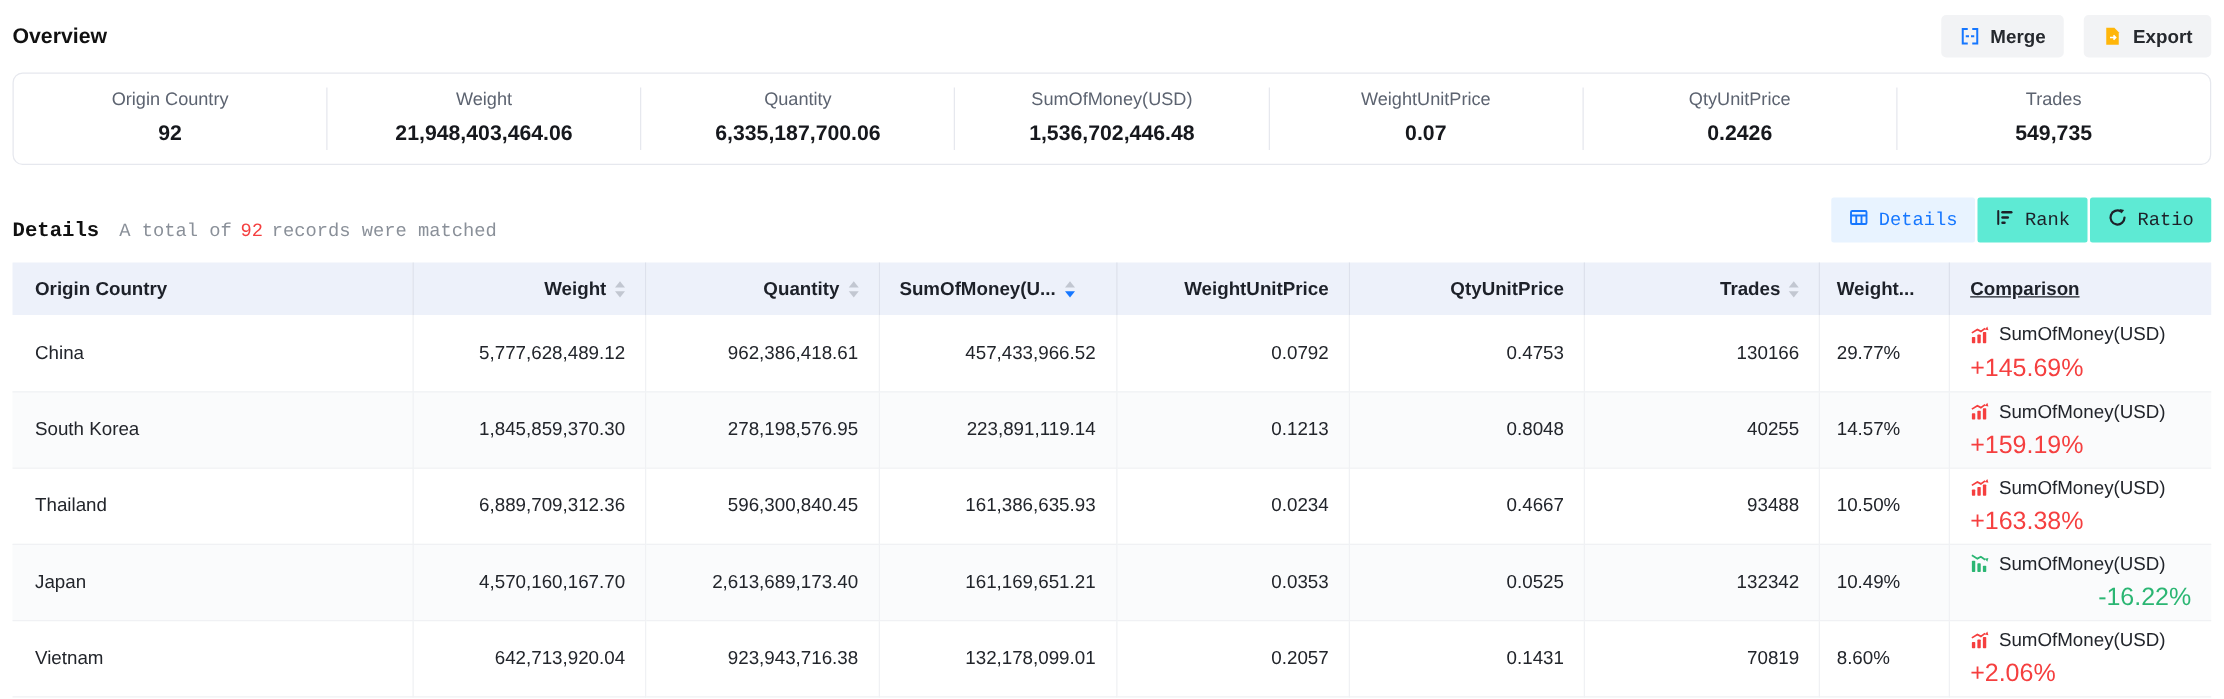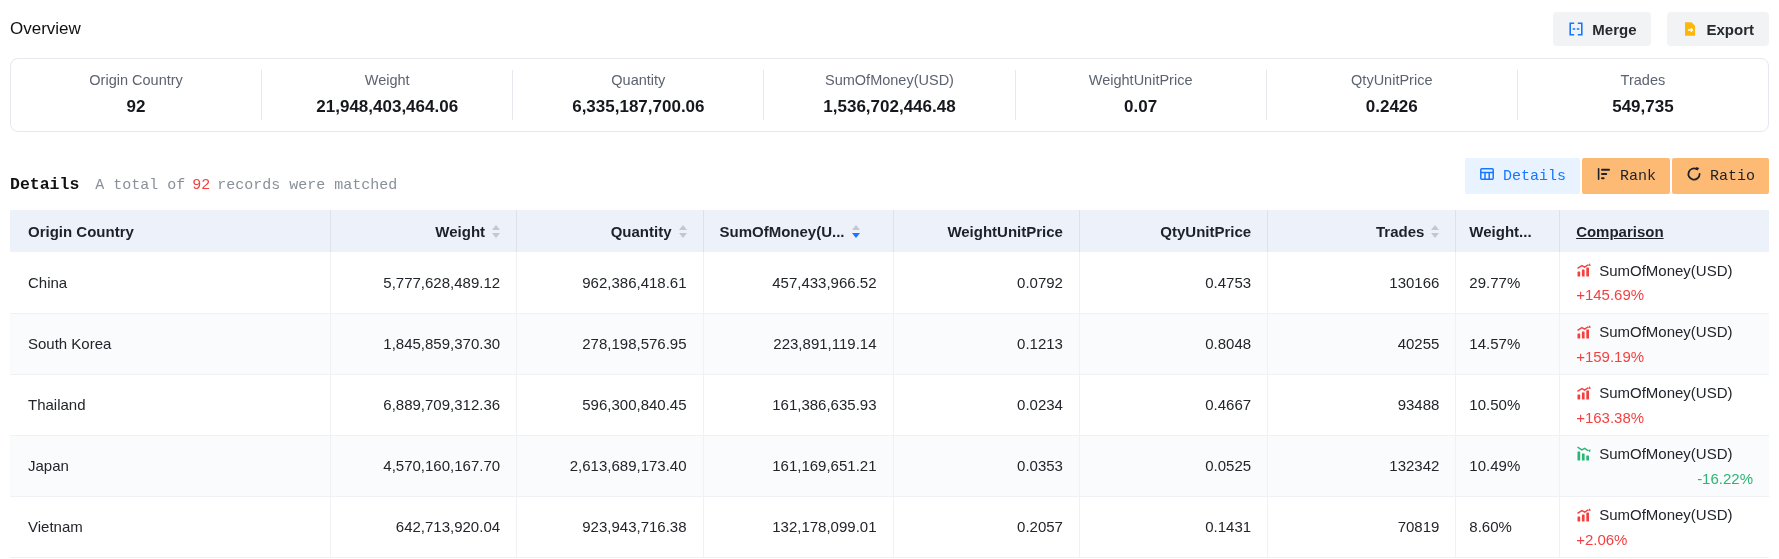--- a/index.html
+++ b/index.html
@@ -3,21 +3,21 @@
 <meta charset="utf-8">
 <title>Overview</title>
 <style>
   * { box-sizing: border-box; margin: 0; padding: 0; }
   html,body { width: 1779px; height: 559px; overflow: hidden; background: #fff; }
   body { font-family: "Liberation Sans", sans-serif; color: #1d2129; }
   .page { padding: 0 10px; }
 
   
   .topbar { height: 54px; display: flex; align-items: center; justify-content: space-between; padding-top: 4px; }
-  .page-title { font-size: 17px; font-weight: 400; color: #111; }
+  .page-title { font-size: 17px; font-weight: 700; color: #111; }
   .topbar-actions { display: flex; gap: 16px; }
   .btn-gray { display: inline-flex; align-items: center; gap: 8px; background: #f2f3f5; border: none;
               border-radius: 4px; padding: 0 15px; height: 34px; font-size: 15px; color: #26292e;
               font-family: inherit; cursor: pointer; font-weight: bold; }
   .btn-gray svg { display: block; }
 
   
   .stats-panel { margin-top: 4px; height: 74px; border: 1px solid #e6e8ee; border-radius: 8px;
                  display: flex; align-items: center; }
   .stat-cell { flex: 1 1 0; height: 50px; display: flex; flex-direction: column; justify-content: space-between;
@@ -27,21 +27,21 @@
   .stat-value { font-size: 17px; font-weight: 700; color: #16181d; }
 
   
   .details-bar { margin-top: 26px; margin-bottom: 16px; height: 36px; display: flex;
                  align-items: flex-end; justify-content: space-between; font-family: Liberation Mono, monospace; }
   .details-left { display: flex; align-items: baseline; }
   .details-title { font-size: 16.5px; font-weight: 700; color: #111; }
   .details-summary { margin-left: 16px; font-size: 15px; color: #8a9099; }
   .count-red { color: #f53f3f; margin: 0 7px; }
   .seg-group { display: flex; gap: 2px; }
-  .seg-btn { display: inline-flex; align-items: center; gap: 8px; background: #fdba74; border: none;
+  .seg-btn { display: inline-flex; align-items: center; gap: 8px; background: #5eead4; border: none;
              height: 36px; padding: 0 14px; font-size: 15px; color: #1d2129; font-family: inherit;
              cursor: pointer; border-radius: 2px; }
   .seg-btn.active { background: #e8f3ff; color: #1677ff; }
 
   
   table.data-table { width: 100%; border-collapse: collapse; table-layout: fixed; }
   thead th { background: #edf1fa; height: 42px; font-size: 15px; font-weight: 700; color: #1d2129;
              padding: 0 16px; border-right: 1px solid #dde1ec; text-align: left; }
   thead th:last-child { border-right: none; text-decoration: underline; }
   thead th.first { padding-left: 18px; }
@@ -58,21 +58,21 @@
   tbody td:last-child { border-right: none; }
   tbody td.first { padding-left: 18px; }
   tbody tr:nth-child(even) { background: #fafbfc; }
   td.num { text-align: right; }
   td.pct { padding-left: 13px; }
 
   .comp-cell { line-height: 1; }
   .comp-line1 { display: flex; align-items: center; gap: 7px; margin-bottom: 9px; }
   .comp-line1 svg { display: block; flex: 0 0 auto; }
   .comp-name { font-size: 15px; color: #22252b; }
-  .comp-change { font-size: 15px; }
+  .comp-change { font-size: 20px; }
   .comp-change.up { color: #f53f3f; }
   .comp-change.down { color: #2bb673; text-align: right; }
 </style>
 </head>
 <body>
 
 <div class="page">
 
   <div class="topbar">
     <h1 class="page-title">Overview</h1>

